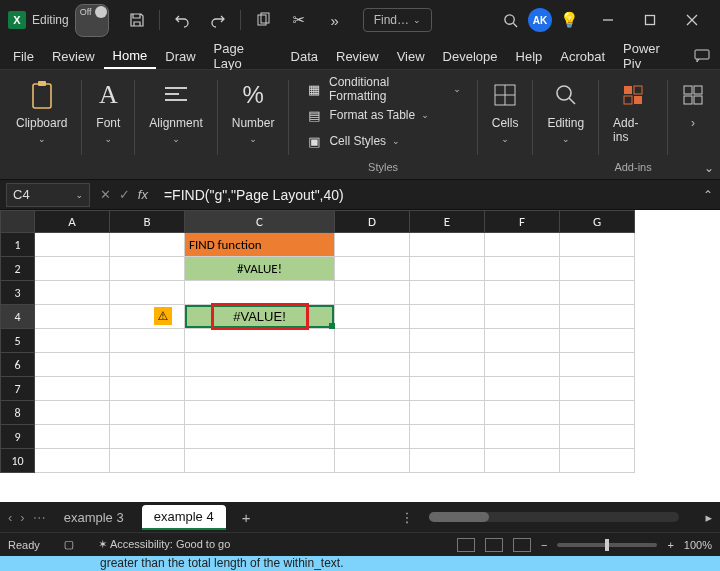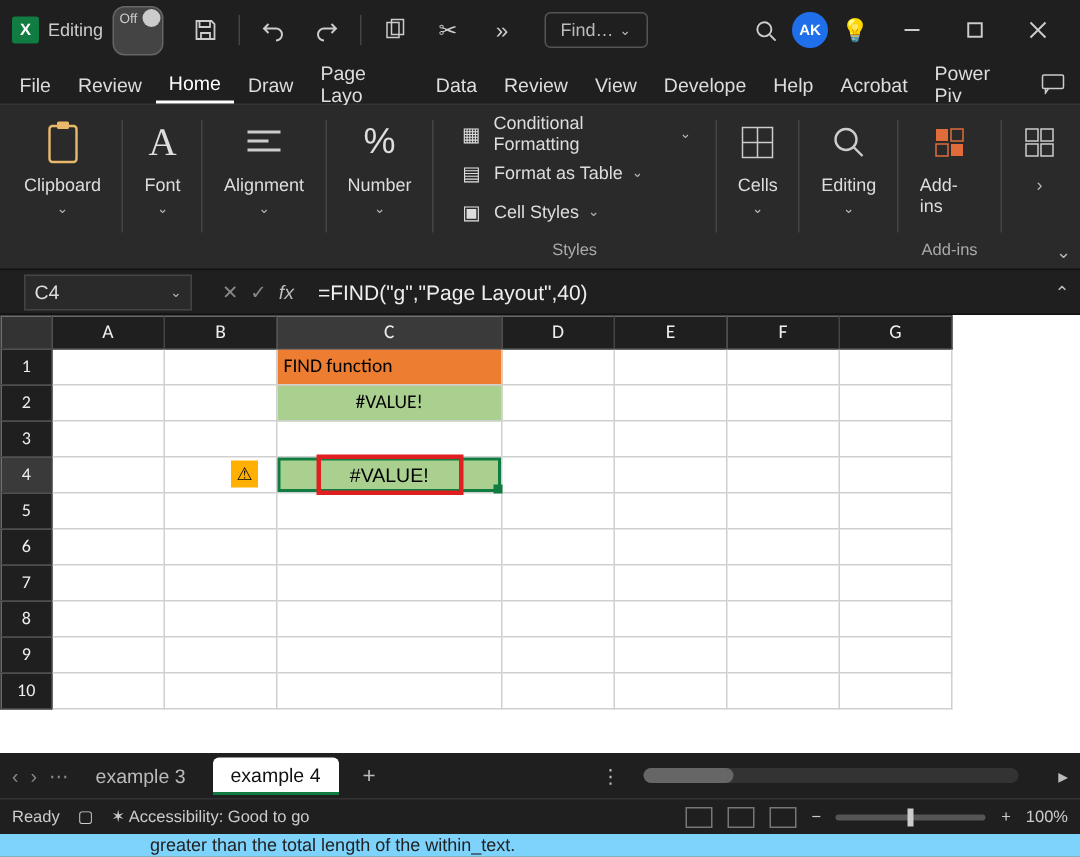--- a/index.html
+++ b/index.html
@@ -35,21 +35,21 @@
 .big-btn { display:flex; flex-direction:column; align-items:center; color:#ddd; font-size:12px; gap:4px; padding:4px 2px;}
 .big-btn .bicon { height:34px; display:flex; align-items:center; justify-content:center;}
 .chev { font-size:9px; color:#bbb;}
 .styles-col { display:flex; flex-direction:column; gap:4px; padding-top:4px;}
 .style-row { display:flex; align-items:center; gap:6px; color:#ddd; font-size:12px; height:22px; padding:0 4px;}
 .style-row .sicon { width:18px; display:flex; justify-content:center; font-size:13px;}
 .ribbon-collapse { position:absolute; right:6px; bottom:4px; color:#bbb; font-size:12px;}
 
 
 .formula-bar { height:30px; background:#1f1f1f; display:flex; align-items:center; border-bottom:1px solid #111; font-size:14px;}
-.name-box { width:112px; height:24px; margin:0 16px; background:#2a2a2a; border:1px solid #444; color:#ddd; display:flex; align-items:center; padding:0 6px; justify-content:space-between; font-size:13px;}
+.name-box { width:84px; height:24px; margin:0 6px; background:#2a2a2a; border:1px solid #444; color:#ddd; display:flex; align-items:center; padding:0 6px; justify-content:space-between; font-size:13px;}
 .fx-btns { display:flex; gap:8px; color:#888; font-size:13px; padding:0 4px; align-items:center;}
 .fx-label { font-style:italic; color:#bbb; margin-right:6px;}
 .formula-input { flex:1; color:#eee; font-size:14px; padding:0 6px;}
 .formula-expand { width:24px; color:#bbb; text-align:center; font-size:12px;}
 
 
 .sheet-wrap { height: 292px; background:#fff; position:relative; overflow:hidden;}
 table.grid { border-collapse:collapse; table-layout:fixed;}
 .grid th, .grid td { border:1px solid #d0d0d0; font-size:13px; color:#000; font-family:Calibri,Arial,sans-serif; text-align:center; height:24px;}
 .grid thead th { background:#1f1f1f; color:#eee; font-weight:normal; height:22px; border:1px solid #444;}
@@ -73,21 +73,21 @@
 
 .sheet-tabs { height:30px; background:#1f1f1f; display:flex; align-items:center; padding:0 8px; gap:6px; color:#bbb; font-size:13px;}
 .nav-arrows{display:flex;gap:8px;color:#888;}
 .stab { padding:4px 12px; border-radius:4px 4px 0 0;}
 .stab.inactive { color:#bbb; }
 .stab.active { background:#fff; color:#111; border-bottom:2px solid #107c41;}
 .addtab{padding:0 10px; color:#bbb; font-size:15px;}
 .sheet-tabs .dots{margin-left:auto; margin-right:10px;}
 
 
-.statusbar { height:24px; background:#1f1f1f; display:flex; align-items:center; padding:0 8px; gap:12px; font-size:11px; color:#ccc; border-top:1px solid #333;}
+.statusbar { height:24px; background:#1f1f1f; display:flex; align-items:center; padding:0 8px; gap:24px; font-size:11px; color:#ccc; border-top:1px solid #333;}
 .statusbar .views{margin-left:auto; display:flex; gap:10px; align-items:center;}
 .zoom-slider{width:100px;height:4px;background:#555;position:relative;border-radius:2px;}
 .zoom-slider .zthumb{position:absolute;left:48px;top:-4px;width:4px;height:12px;background:#ccc;}
 .view-btn{width:18px;height:14px;border:1px solid #777;}
 
 
 .tail { height:16px; background:#7dd3fc; color:#222; font-size:12px; padding-left:100px; overflow:hidden;}
 
 svg{display:block}
 </style>

